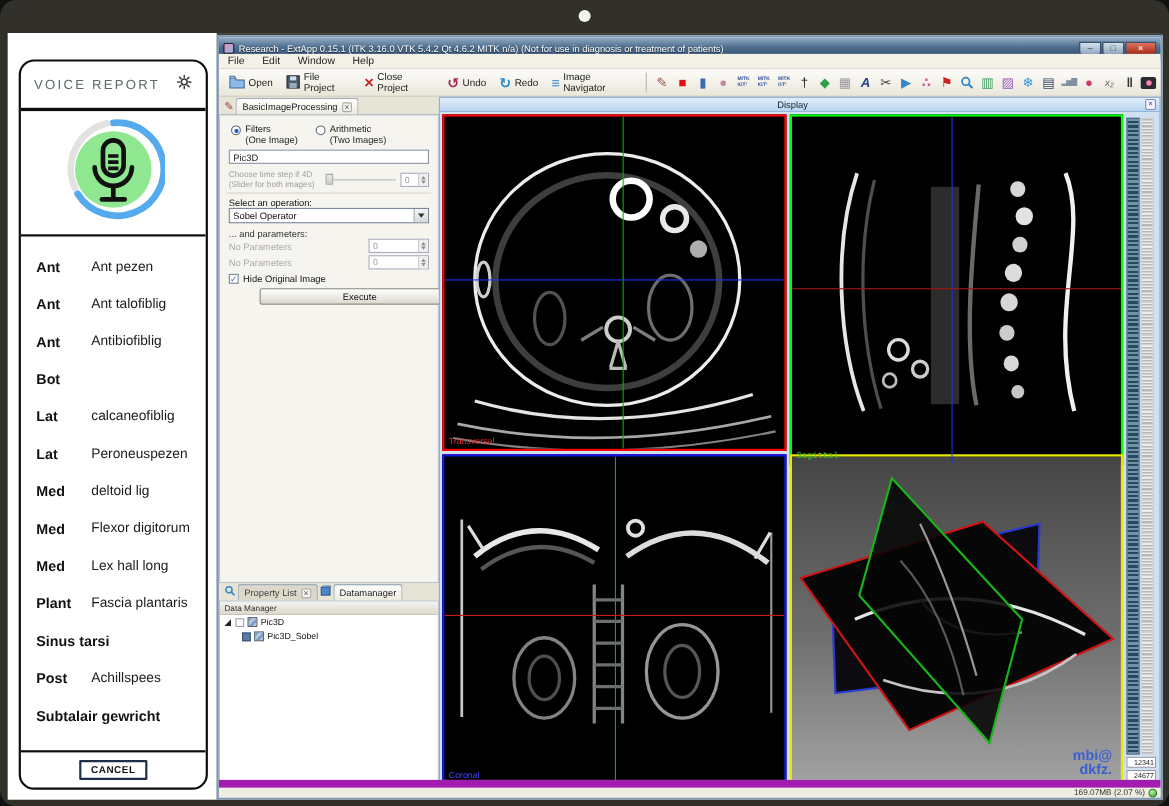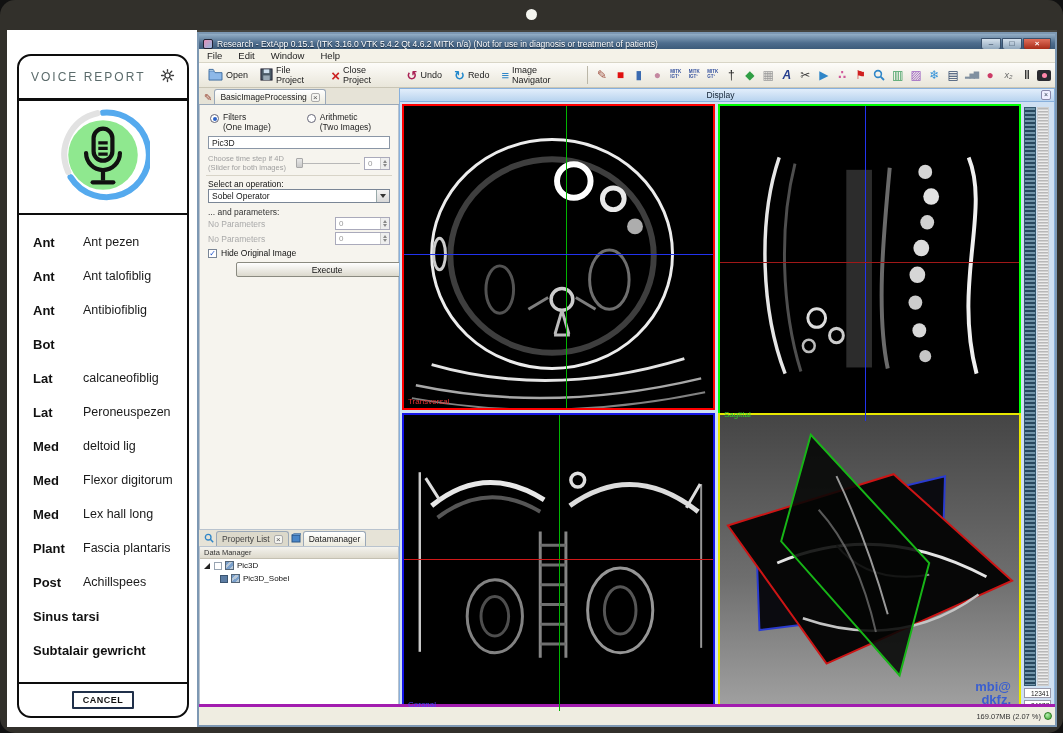--- a/index.html
+++ b/index.html
@@ -44,21 +44,21 @@
 
   
   .left-dock { position:absolute; left:0; top:54px; width:200px; bottom:10px; }
   .bip-view { position:absolute; left:0; top:0; width:200px; height:442px; }
   .tabbar { position:absolute; left:0; top:0; right:0; height:17px; background:#e6e3d7; border-bottom:1px solid #9aa8b8; display:flex; align-items:flex-end; padding-left:3px; }
   .tab { background:linear-gradient(#fff,#eceade); border:1px solid #9aa8b8; border-bottom:none; border-radius:3px 3px 0 0; font-size:8.5px; color:#222; padding:1px 5px; display:flex; align-items:center; gap:4px; height:15px; }
   .tab.inactive { background:#dcd9cb; color:#444; }
   .tab-close { font-size:8px; color:#555; border:1px solid #aaa; border-radius:2px; line-height:7px; width:9px; height:9px; text-align:center; background:#f4f4f0; }
   .tab-pre-icon { font-size:10px; margin:0 2px 1px 2px; }
   .panel-body { position:absolute; left:0; top:17px; right:0; bottom:0; background:#f6f4ee; border:1px solid #b9c3ce; border-top:none; }
-  .radio-row { position:absolute; left:10px; top:8px; display:flex; gap:36px; }
+  .radio-row { position:absolute; left:10px; top:8px; display:flex; gap:16px; }
   .radio-opt { display:flex; gap:4px; font-size:8.5px; color:#222; line-height:1.15; }
   .radio-dot { width:9px; height:9px; border-radius:50%; border:1px solid #667; background:#fff; margin-top:1px; position:relative; flex:none; }
   .radio-dot.sel::after { content:""; position:absolute; left:2px; top:2px; width:4px; height:4px; border-radius:50%; background:#2d62c8; }
   .bip-input { position:absolute; left:8px; top:31px; width:182px; height:13px; border:1px solid #8a96a6; background:#fff; font-size:8.5px; padding:0 3px; font-family:inherit; color:#222; }
   .ts-row { position:absolute; left:8px; top:47px; width:182px; height:22px; display:flex; align-items:center; }
   .ts-label { font-size:7.5px; color:#a0a0a0; width:88px; line-height:1.2; flex:none; }
   .slider { flex:1; position:relative; height:12px; }
   .slider .groove { position:absolute; left:0; right:4px; top:6px; height:1px; background:#b8b8b8; }
   .slider .handle { position:absolute; left:0; top:1px; width:7px; height:10px; background:linear-gradient(#e8e8e8,#c8c8c8); border:1px solid #a8a8a8; border-radius:1px; }
   .spin { height:13px; border:1px solid #aab; background:#fff; display:flex; flex:none; }
@@ -94,32 +94,32 @@
   .display-dock { position:absolute; left:200px; top:54px; right:0; bottom:10px; }
   .display-header { position:absolute; left:0; top:0; right:0; height:14px; background:linear-gradient(#e2eefb,#b9d4ef); border:1px solid #88b0dc; display:flex; align-items:center; }
   .display-title { flex:1; text-align:center; font-size:8.5px; color:#123; }
   .display-close { width:10px; height:10px; border:1px solid #88a; border-radius:2px; background:#eef; font-size:7px; line-height:8px; text-align:center; color:#345; margin-right:3px; }
   .display-body { position:absolute; left:0; top:14px; right:0; bottom:0; background:#cfe0f2; border:1px solid #88b0dc; border-top:none; }
   .viewport { position:absolute; background:#000; overflow:hidden; }
   .viewport svg { position:absolute; left:0; top:0; width:100%; height:100%; }
   .vp-label { position:absolute; left:4px; bottom:2px; font-size:8px; z-index:5; }
   .xline { position:absolute; z-index:4; }
   .vp-tl { left:2px; top:2px; width:313px; height:306px; border:2px solid #f00; }
-  .vp-tr { left:318px; top:2px; width:303px; height:319px; border:2px solid #0f0; }
+  .vp-tr { left:318px; top:2px; width:303px; height:319px; border:2px solid #0f0;font-family:Liberation Mono, monospace; }
   .vp-bl { left:2px; top:311px; width:313px; height:300px; border:2px solid #1515e8; }
   .vp-br { left:318px; top:311px; width:303px; height:300px; border:2px solid #e8e800; background:linear-gradient(#454545,#6e6e6e 55%,#a2a2a2); }
   .logo { position:absolute; right:8px; bottom:5px; text-align:right; font-size:13px; font-weight:800; color:#3a5fd0; line-height:.95; z-index:5; }
 
   .lw-col { position:absolute; right:3px; top:5px; width:27px; bottom:4px; display:flex; flex-direction:column; }
   .lw-row { flex:1; display:flex; gap:1px; }
   .lw-slider { width:12px; border:1px solid #35586e; background:repeating-linear-gradient(180deg,#6f93a8 0 2px,#27485e 2px 4px); }
   .lw-ticks { width:12px; background:repeating-linear-gradient(0deg,#b8b8b8 0 1px,#ececec 1px 2px,#d0d0d0 2px 3px); border:1px solid #cfcfcf; }
   .lw-box { height:10px; margin-top:2px; background:#fff; border:1px solid #99a; font-size:6.5px; line-height:9px; text-align:right; padding-right:1px; color:#222; }
 
-  .statusbar { position:absolute; left:0; bottom:0; right:0; height:21px; background:#efede1; border-top:3px solid #a21caf; display:flex; align-items:center; justify-content:flex-end; gap:3px; padding-right:3px; }
+  .statusbar { position:absolute; left:0; bottom:0; right:0; height:16px; background:#efede1; border-top:7px solid #a21caf; display:flex; align-items:center; justify-content:flex-end; gap:3px; padding-right:3px; }
   .status-mem { font-size:7.5px; color:#333; }
   .status-dot { width:8px; height:8px; border-radius:50%; background:radial-gradient(circle at 35% 30%,#b8f0b0,#3aa82e); border:1px solid #2a7a22; }
 </style>
 </head>
 <body>
 
 <div id="device">
   <div class="camera-dot"></div>
 
   <div id="screen">
@@ -190,26 +190,26 @@
             </div>
           <div class="vr-row">
               <span class="vr-term">Med</span>
               <span class="vr-desc">Lex hall long</span>
             </div>
           <div class="vr-row">
               <span class="vr-term">Plant</span>
               <span class="vr-desc">Fascia plantaris</span>
             </div>
           <div class="vr-row">
+              <span class="vr-term">Sinus tarsi</span>
+              <span class="vr-desc"></span>
+            </div>
+          <div class="vr-row">
               <span class="vr-term">Post</span>
               <span class="vr-desc">Achillspees</span>
-            </div>
-          <div class="vr-row">
-              <span class="vr-term">Sinus tarsi</span>
-              <span class="vr-desc"></span>
             </div>
           <div class="vr-row">
               <span class="vr-term">Subtalair gewricht</span>
               <span class="vr-desc"></span>
             </div>
         </div>
         <div class="vr-div"></div>
         <div class="vr-footer">
           <button class="vr-cancel">CANCEL</button>
         </div>

